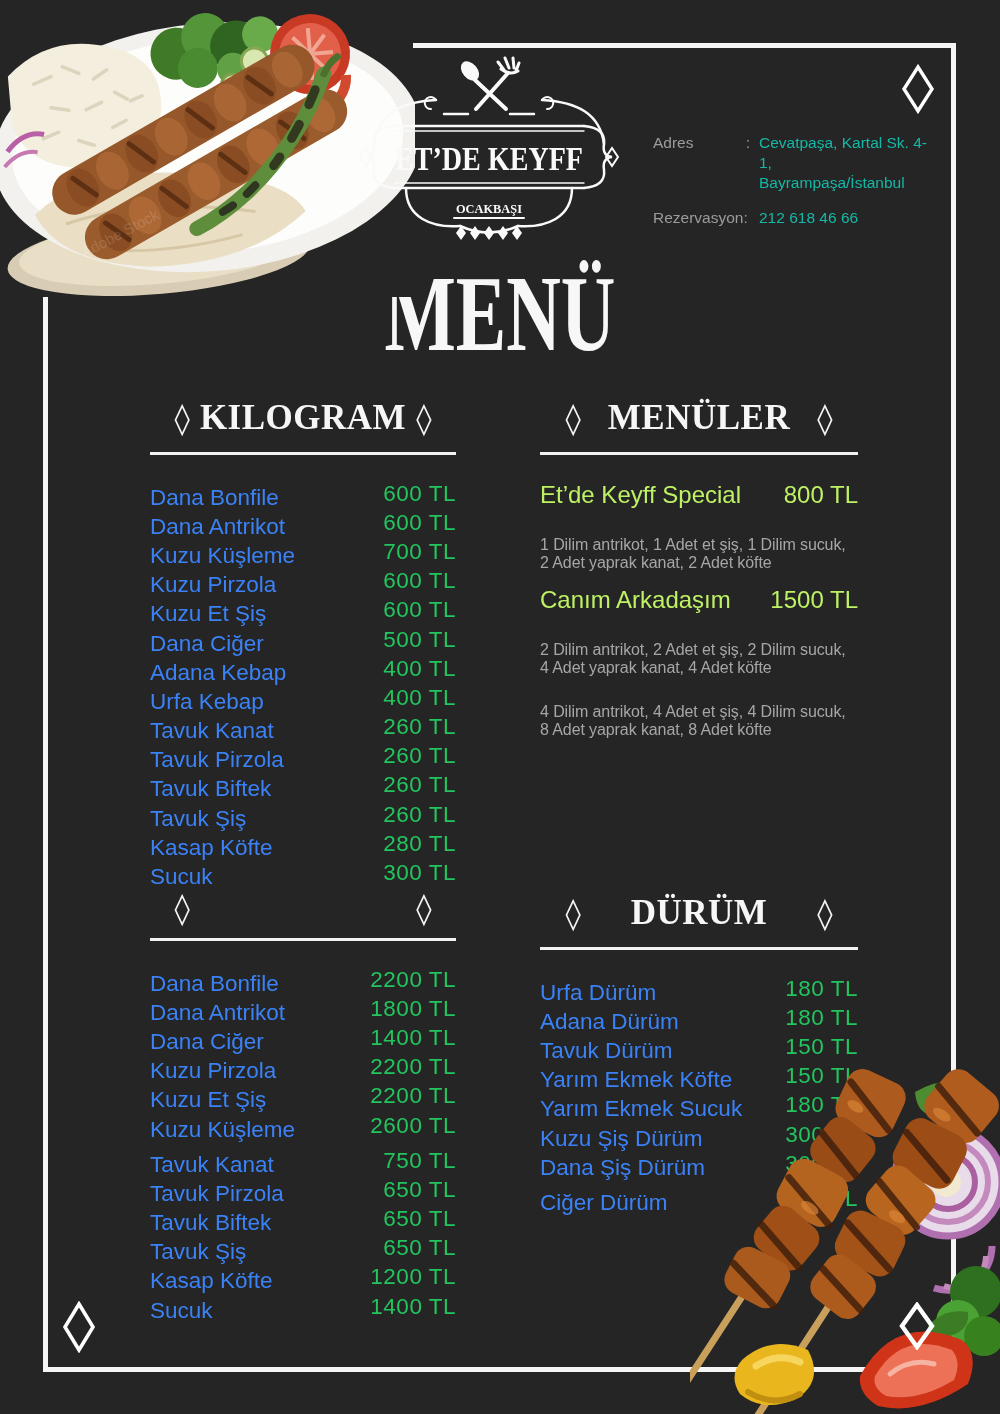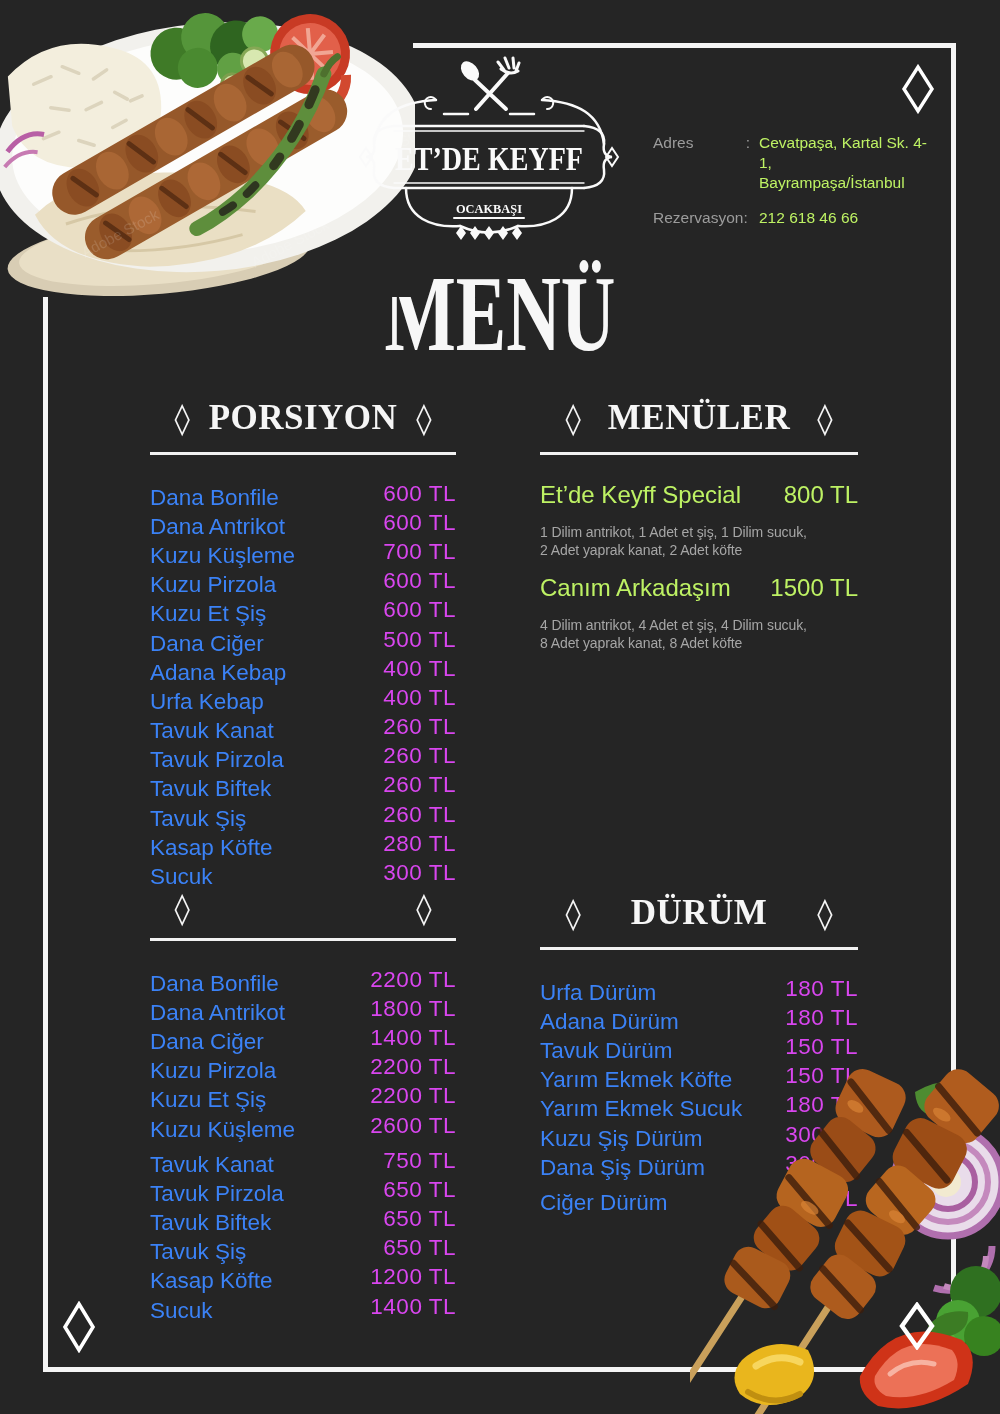--- a/index.html
+++ b/index.html
@@ -7,45 +7,45 @@
         font-family:"Liberation Sans",sans-serif;color:#e4e4e4;}
   .frame{position:absolute;left:43px;top:43px;right:44px;bottom:42px;border:5px solid #f5f5f5;z-index:1;}
   .photo-tl{position:absolute;left:0;top:0;width:415px;height:300px;z-index:3;}
   .photo-br{position:absolute;right:0;bottom:0;width:310px;height:360px;z-index:3;}
   .logo{position:absolute;left:348px;top:56px;width:282px;height:202px;z-index:4;}
   .contact{position:absolute;left:653px;top:133px;width:280px;z-index:2;
            font-size:15.5px;line-height:20px;color:#9c9c9c;}
   .c-row{display:flex;}
   .c-row + .c-row{margin-top:15px;}
   .c-label{width:97px;display:flex;justify-content:space-between;flex:0 0 97px;}
-  .c-val{margin-left:9px;color:#bef264;}
+  .c-val{margin-left:9px;color:#14b8a6;}
   .menu-title{position:absolute;left:0;top:260px;width:100%;text-align:center;z-index:2;margin:0;}
   .menu-title span{display:inline-block;font-family:"Liberation Serif",serif;font-weight:700;
         font-size:108px;line-height:1;color:#f7f7f7;transform:scaleX(.70);transform-origin:center;}
   .sec{position:absolute;z-index:2;}
   .sec-porsiyon{left:150px;top:398px;width:306px;}
   .sec-menuler{left:540px;top:398px;width:318px;}
   .sec-kilogram{left:150px;top:893px;width:306px;}
   .sec-durum{left:540px;top:893px;width:318px;}
   .sec-head{display:flex;justify-content:space-between;align-items:center;width:84%;margin:0 auto;}
   .sec-title{margin:0;font-family:"Liberation Serif",serif;font-weight:700;font-size:35px;
         letter-spacing:.5px;color:#f6f6f6;}
   .dia{font-family:"DejaVu Sans",sans-serif;font-size:31px;font-weight:400;color:#f6f6f6;line-height:1;}
   .rule{height:3px;background:#f2f2f2;margin-top:14px;}
   ul.items{list-style:none;margin:24px 0 0 0;padding:0;}
   li.row{display:flex;justify-content:space-between;align-items:center;height:29.2px;
         font-size:22.5px;white-space:nowrap;}
   li.row .nm{color:#3b82f6;margin-top:8px;}
-  li.row .pr{color:#d946ef;letter-spacing:.5px;}
+  li.row .pr{color:#22c55e;letter-spacing:.5px;}
   li.group-break{margin-top:6px;}
   ul.combos{list-style:none;margin:26px 0 0 0;padding:0;}
   li.combo{margin-bottom:15px;}
   .combo-head{display:flex;justify-content:space-between;font-size:24px;line-height:28px;
         color:#bef264;white-space:nowrap;}
-  .combo-desc{margin-top:15px;font-size:14px;line-height:17.5px;color:#a6a6a6;
+  .combo-desc{margin-top:27px;font-size:16px;line-height:17.5px;color:#a6a6a6;
         letter-spacing:-.1px;white-space:nowrap;}
   .corner-dia{position:absolute;z-index:5;}
   .wm{font-size:15px;fill:rgba(255,255,255,.14);font-family:"Liberation Sans",sans-serif;}
 </style>
 </head>
 <body>
 
 <div class="page">
 
   <div class="frame"></div>
@@ -172,21 +172,21 @@
     <svg width="34" height="52" viewBox="0 0 34 52">
         <polygon points="17,3 31,26 17,49 3,26" fill="none" stroke="#fff" stroke-width="3.6"></polygon>
       </svg>
   </div>
 
   <h1 class="menu-title"><span>MENÜ</span></h1>
 
   <section class="sec sec-porsiyon">
     <div class="sec-head">
       <span class="dia">◊</span>
-      <h2 class="sec-title">PORSIYON</h2>
+      <h2 class="sec-title">KILOGRAM</h2>
       <span class="dia">◊</span>
     </div>
     <div class="rule"></div>
     <ul class="items">
   <li class="row">
     <span class="nm">Dana Bonfile</span>
     <span class="pr">600 TL</span>
   </li>
 
   <li class="row">
@@ -272,20 +272,24 @@
     <div class="combo-desc">
       <div>1 Dilim antrikot, 1 Adet et şiş, 1 Dilim sucuk,</div>
       <div>2 Adet yaprak kanat, 2 Adet köfte</div>
     </div>
   </li>
 
   <li class="combo">
     <div class="combo-head">
       <span class="nm">Canım Arkadaşım</span>
       <span class="pr">1500 TL</span>
+    </div>
+    <div class="combo-desc">
+      <div>2 Dilim antrikot, 2 Adet et şiş, 2 Dilim sucuk,</div>
+      <div>4 Adet yaprak kanat, 4 Adet köfte</div>
     </div>
   </li>
 
   <li class="combo">
     <div class="combo-desc">
       <div>4 Dilim antrikot, 4 Adet et şiş, 4 Dilim sucuk,</div>
       <div>8 Adet yaprak kanat, 8 Adet köfte</div>
     </div>
   </li>
 </ul>

